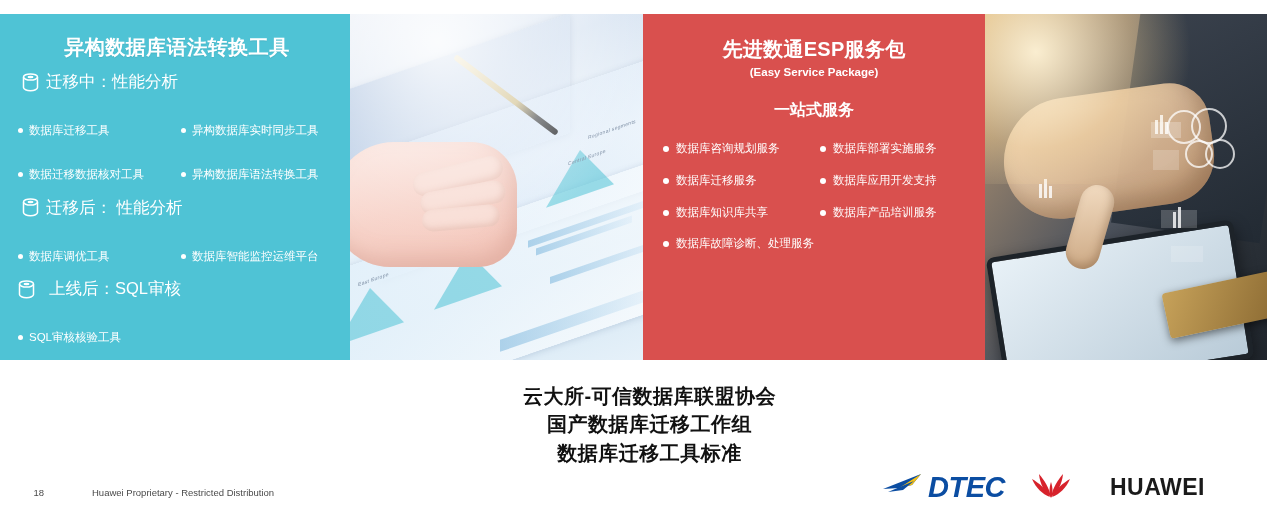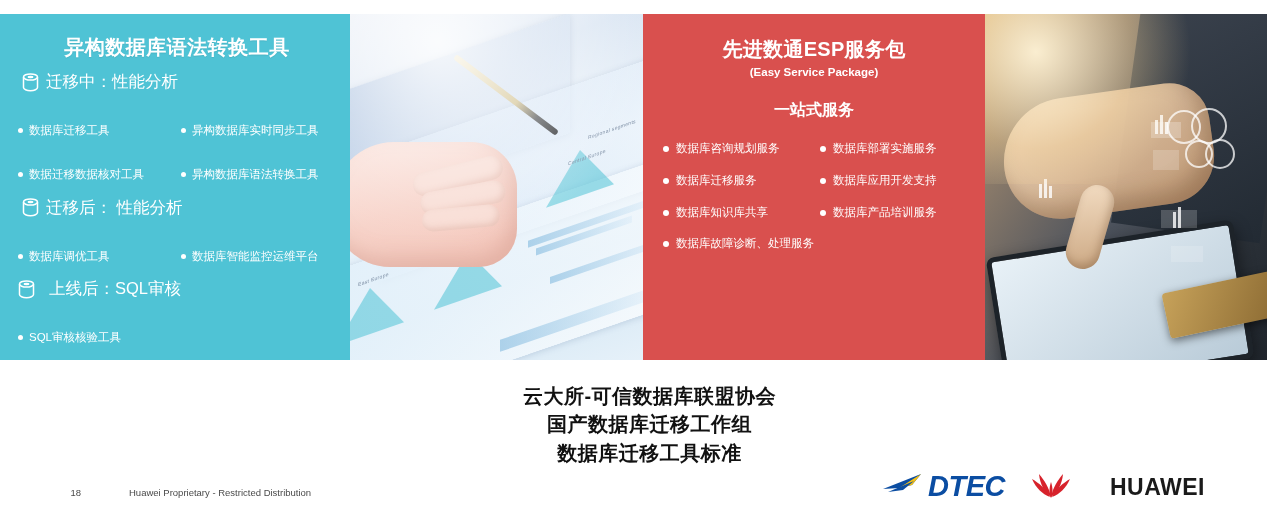--- a/index.html
+++ b/index.html
@@ -134,28 +134,28 @@
   .headline{
     position:absolute;left:0;top:382px;width:1267px;text-align:center;
     color:#111111;font-weight:bold;font-size:20px;line-height:1.42;
     letter-spacing:.5px;
     padding-left:16px;
   }
 
   
   .footer-left{
     position:absolute;left:0;top:482px;width:500px;height:20px;
-    display:flex;align-items:center;color:#4a4a4a;font-size:9.5px;margin-left:37px;
+    display:flex;align-items:center;color:#4a4a4a;font-size:9.5px;
   }
   .page-num{width:44px;text-align:right;margin-right:48px;}
   .logos{
     position:absolute;right:62px;top:468px;height:38px;
     display:flex;align-items:center;gap:26px;
   }
-  .dtec{display:flex;align-items:flex-start;gap:1px;}
+  .dtec{display:flex;align-items:center;gap:1px;}
   .dtec-word{font-size:29px;font-weight:bold;font-style:italic;color:#0b4da2;
     letter-spacing:-.5px;line-height:1;}
   .huawei{display:flex;align-items:center;gap:9px;}
   .huawei-word{font-size:23px;font-weight:bold;color:#1a1a1a;letter-spacing:.5px;line-height:1;margin-left:30px;}
 </style>
 </head>
 <body>
 
 <div class="banner">
 

